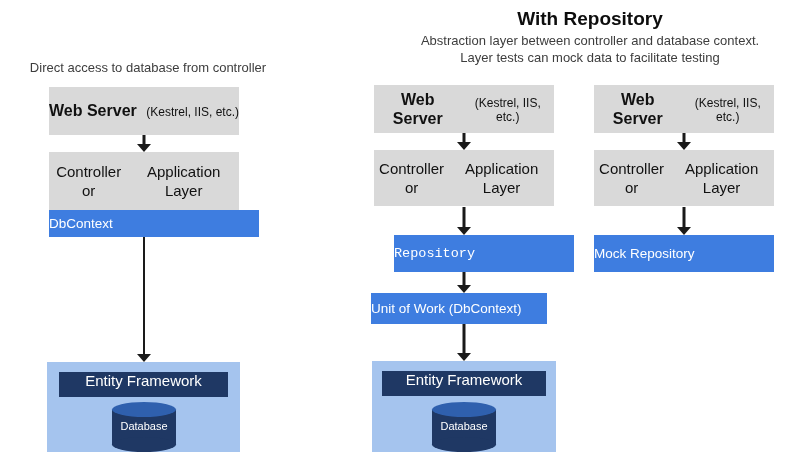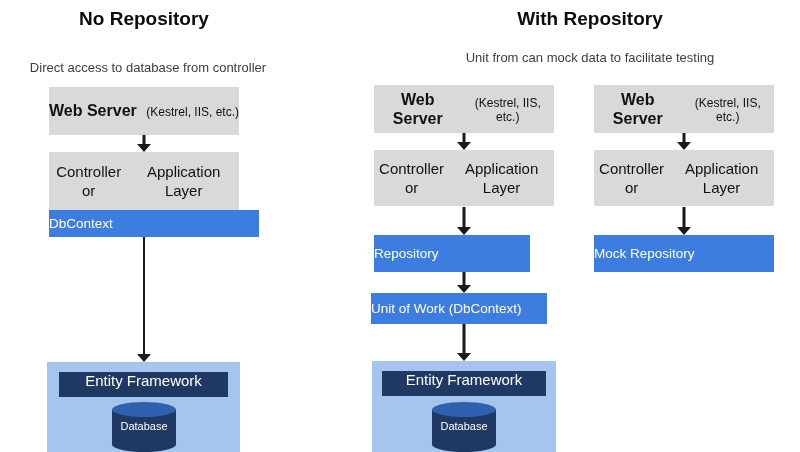--- a/index.html
+++ b/index.html
@@ -30,25 +30,25 @@
   .cyl-body { position:absolute; left:0; right:0; top:8px; bottom:7px; background:var(--navy,#1f3864); }
   .cyl-bottom { position:absolute; left:0; right:0; bottom:0; height:15px; border-radius:50%; background:var(--navy,#1f3864); }
   .cyl-top { position:absolute; left:0; right:0; top:0; height:15px; border-radius:50%; background:#2f60ae; }
   .cyl-label { position:absolute; left:0; right:0; top:18px; text-align:center; color:#fff; font-size:11px; }
 </style>
 </head>
 <body>
 
 <div class="canvas">
 
-  <div class="col-title" style="left:144px;top:8px;">No Repository</div>
   <div class="col-sub" style="left:148px;top:33px;margin-top:27px;">Direct access to database from controller</div>
 
   <div class="col-title" style="left:590px;top:8px;">With Repository</div>
-  <div class="col-sub" style="left:590px;top:50px;">Unit from can mock data to facilitate testing</div>
+  <div class="col-sub" style="left:590px;top:33px;">Abstraction layer between controller and database context.</div>
+  <div class="col-sub" style="left:590px;top:50px;">Layer tests can mock data to facilitate testing</div>
 
   <div class="box gray" style="left:49px;top:87px;width:190px;height:48px;">
     <div class="bigtitle">Web Server</div>
     <div class="smallsub">(Kestrel, IIS, etc.)</div>
   </div>
 
   <div class="arrow" style="left:144px;top:135px;height:17px;">
     <div class="shaft"></div>
     <div class="head"></div>
   </div>
@@ -91,21 +91,21 @@
   <div class="box gray" style="left:374px;top:150px;width:180px;height:56px;">
     <div class="ctrl-line">Controller or</div>
     <div class="ctrl-line">Application Layer</div>
   </div>
 
   <div class="arrow" style="left:464px;top:207px;height:28px;">
     <div class="shaft"></div>
     <div class="head"></div>
   </div>
 
-  <div class="box blue" style="left:374px;top:235px;width:156px;height:37px;">
+  <div class="box blue" style="left:394px;top:235px;width:180px;height:37px;font-family:Liberation Mono, monospace;">
     <div>Repository</div>
   </div>
 
   <div class="arrow" style="left:464px;top:272px;height:21px;">
     <div class="shaft"></div>
     <div class="head"></div>
   </div>
 
   <div class="box blue" style="left:371px;top:293px;width:176px;height:31px;">
     <div>Unit of Work (DbContext)</div>

